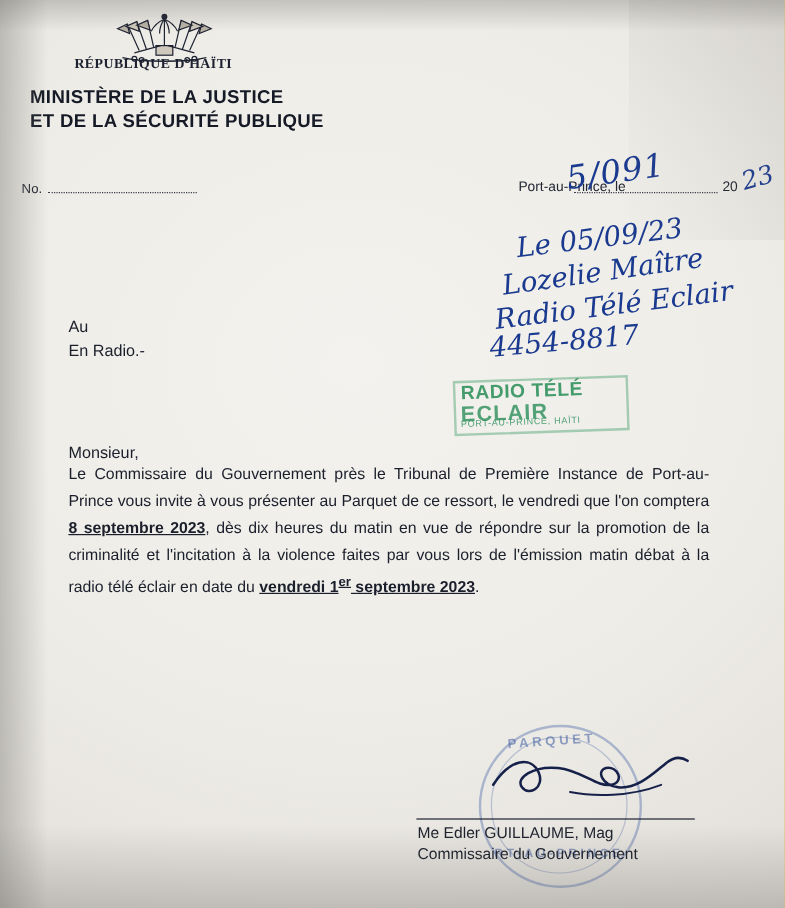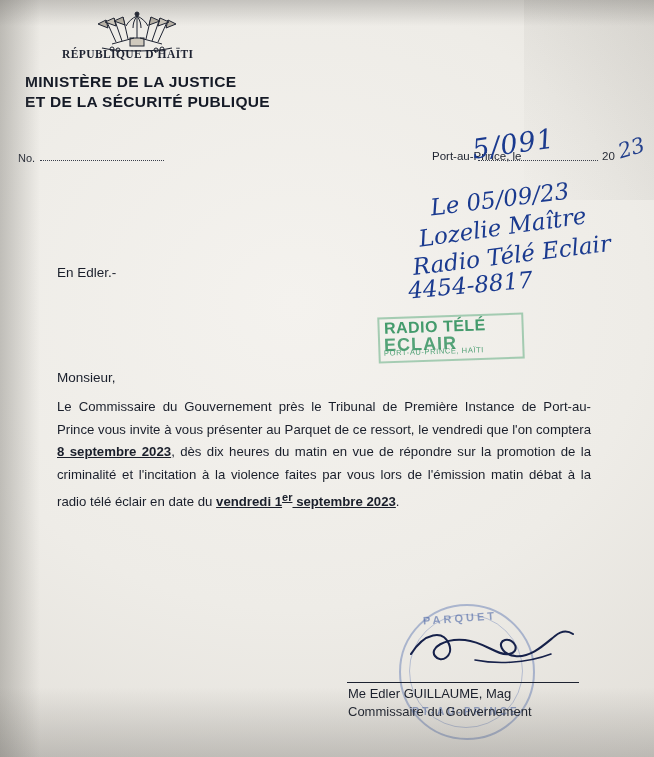--- a/index.html
+++ b/index.html
@@ -199,21 +199,21 @@
     position: absolute;
     left: 57px; top: 344px;
     font-size: 13.5px;
     color: #1a1f2b;
     margin-top: 26px;
   }
 
   
   .body {
     position: absolute;
-    left: 57px; top: 396px;
+    left: 57px; top: 384px;
     width: 534px;
     font-size: 13.2px;
     line-height: 22.5px;
     color: #1a1f2b;
     text-align: justify;
   }
   .u { text-decoration: underline; font-weight: bold; }
 
   .closing {
     position: absolute;
@@ -345,21 +345,22 @@
     <div class="hand hand-l2">Lozelie Maître</div>
     <div class="hand hand-l3">Radio Télé Eclair</div>
     <div class="hand hand-l4">4454-8817</div>
 
     <div class="stamp"></div>
     <div class="stamp-line1">RADIO TÉLÉ</div>
     <div class="stamp-line2">ECLAIR</div>
     <div class="stamp-line3">PORT-AU-PRINCE, HAÏTI</div>
 
     <div class="addr">
-      <div class="l3">En Edler.-</div>
+      <div class="l1">Au</div>
+      <div class="l3">En Radio.-</div>
     </div>
 
     <div class="salutation">Monsieur,</div>
 
     <div class="body">
       <span>Le Commissaire du Gouvernement près le Tribunal de Première Instance de Port-au-Prince vous invite à vous présenter au Parquet de ce ressort, le vendredi que l'on comptera </span><span class="u">8 septembre 2023</span><span>, dès dix heures du matin en vue de répondre sur la promotion de la criminalité et l'incitation à la violence faites par vous lors de l'émission matin débat à la radio télé éclair en date du </span><span class="u">vendredi 1</span><sup class="u">er</sup><span class="u"> septembre 2023</span><span>.</span>
     </div>
 
 
     <div class="round-stamp"></div>

